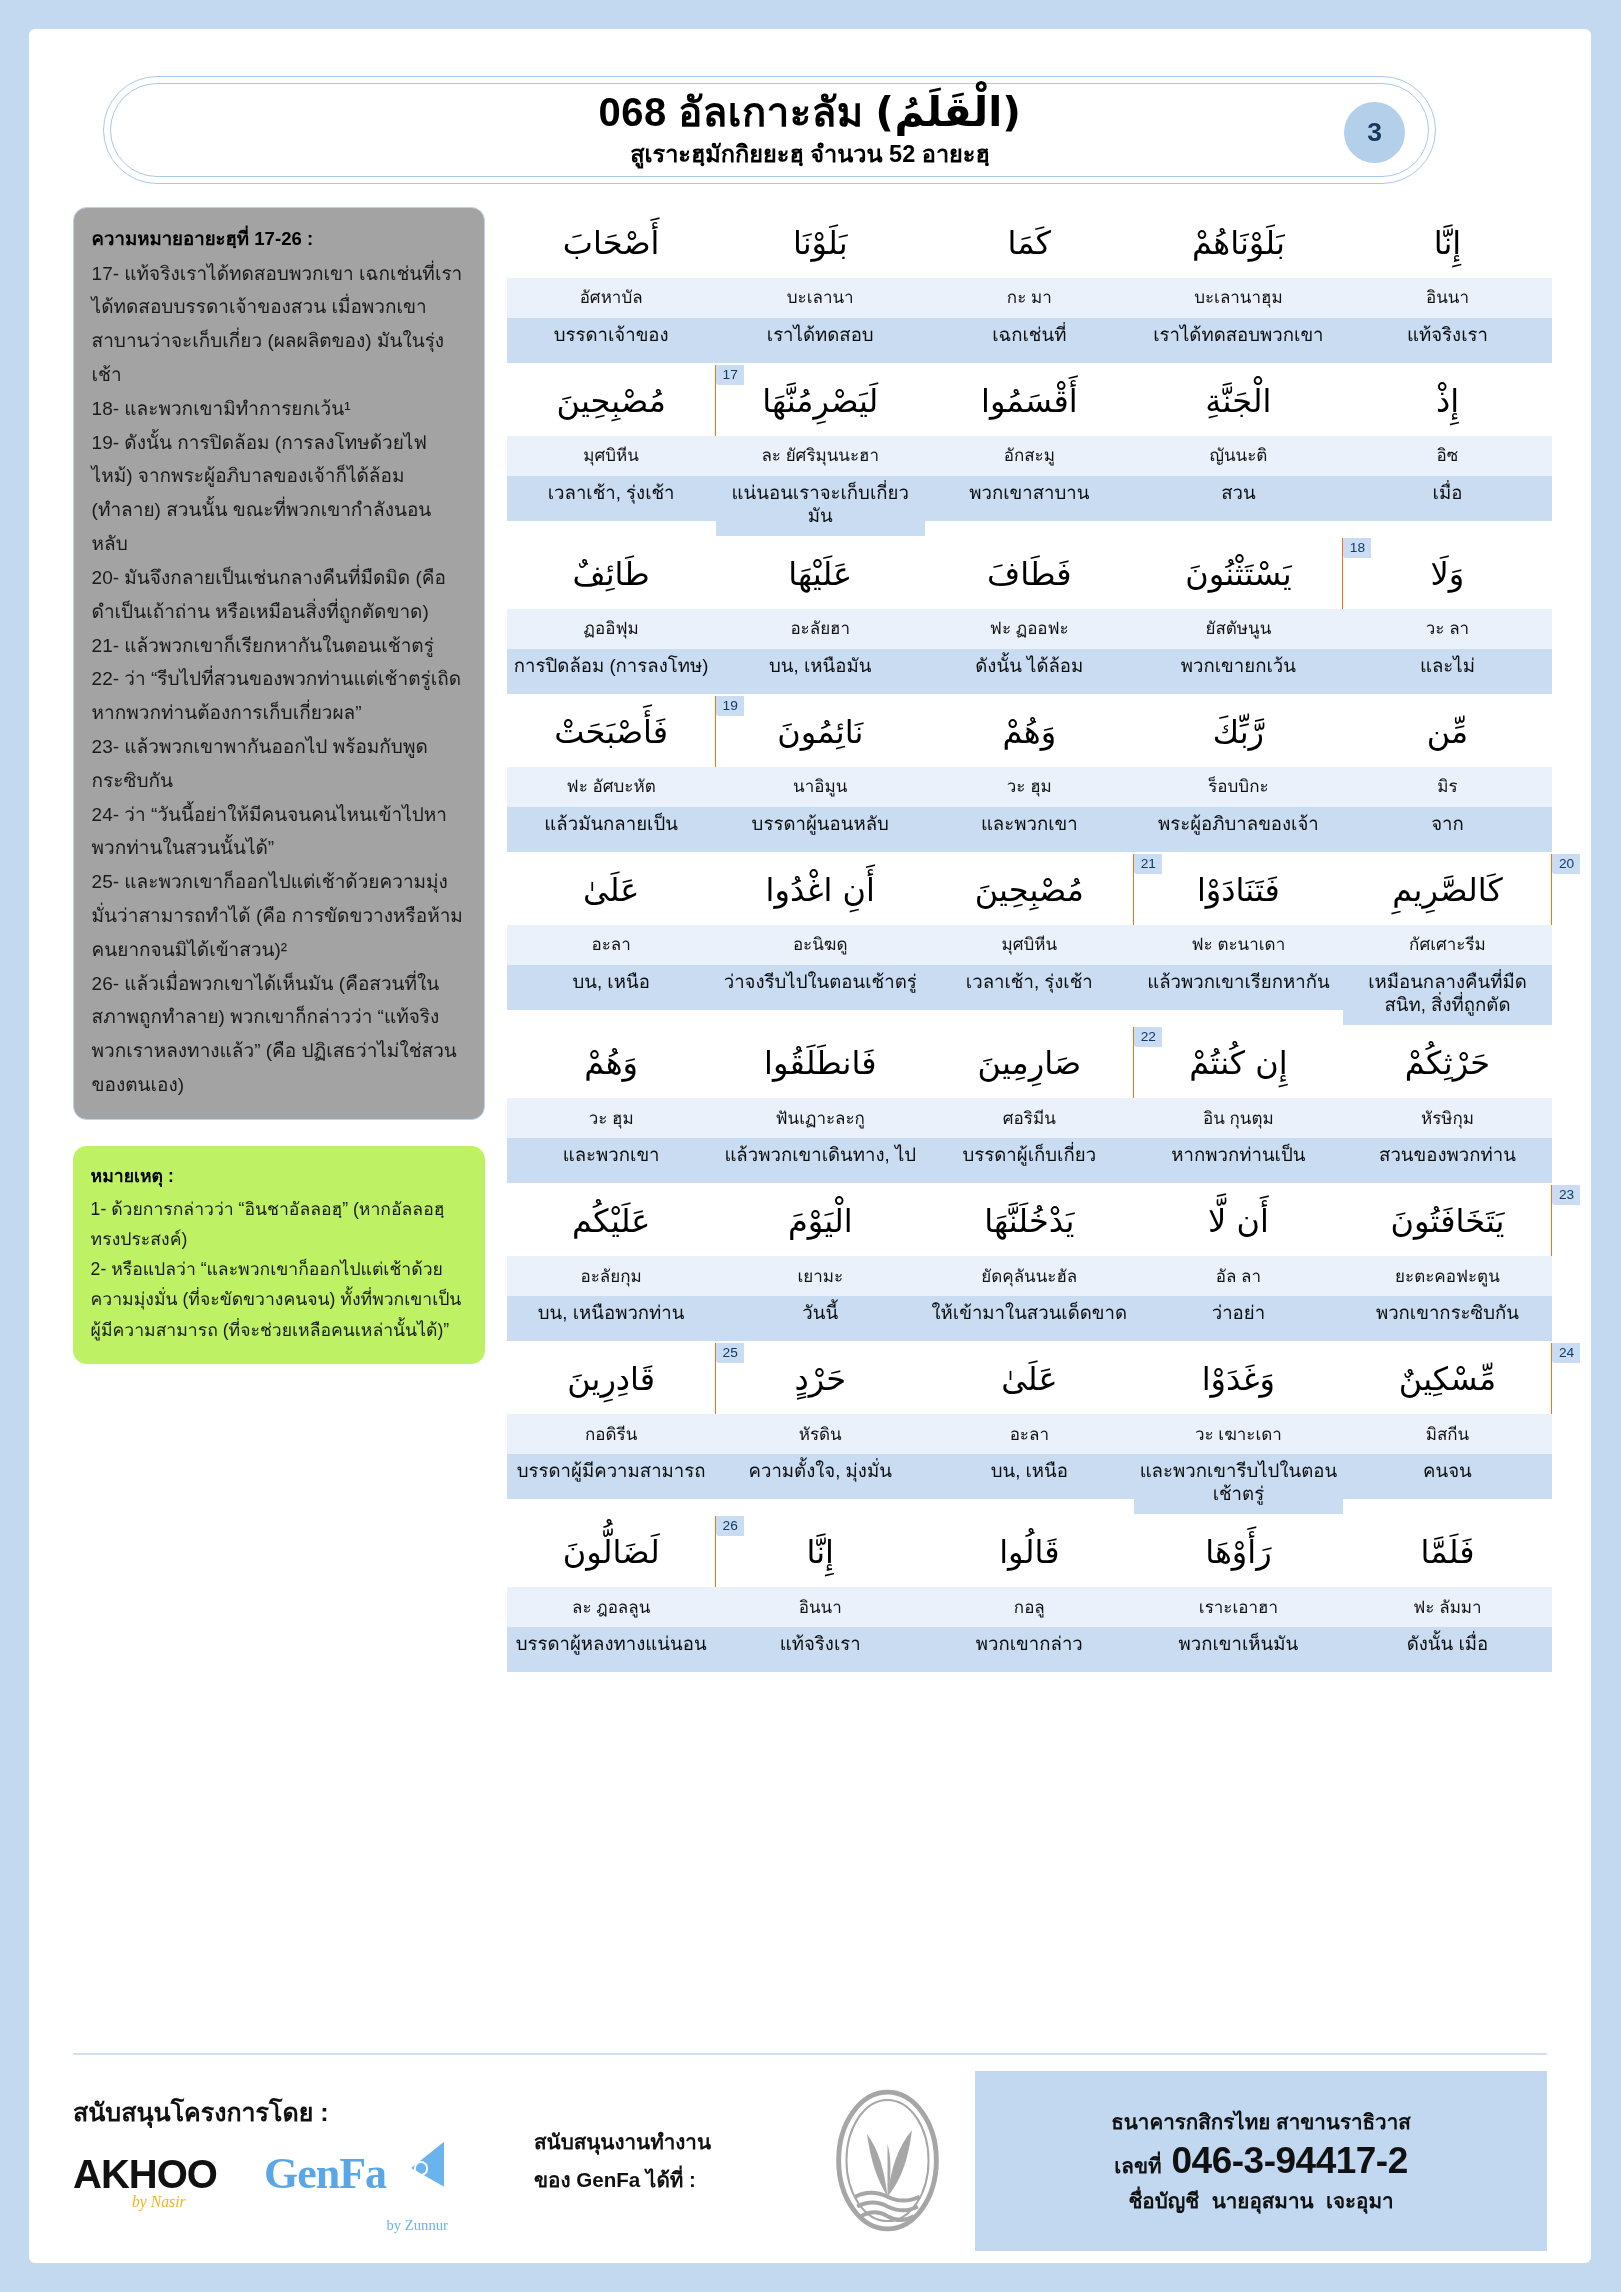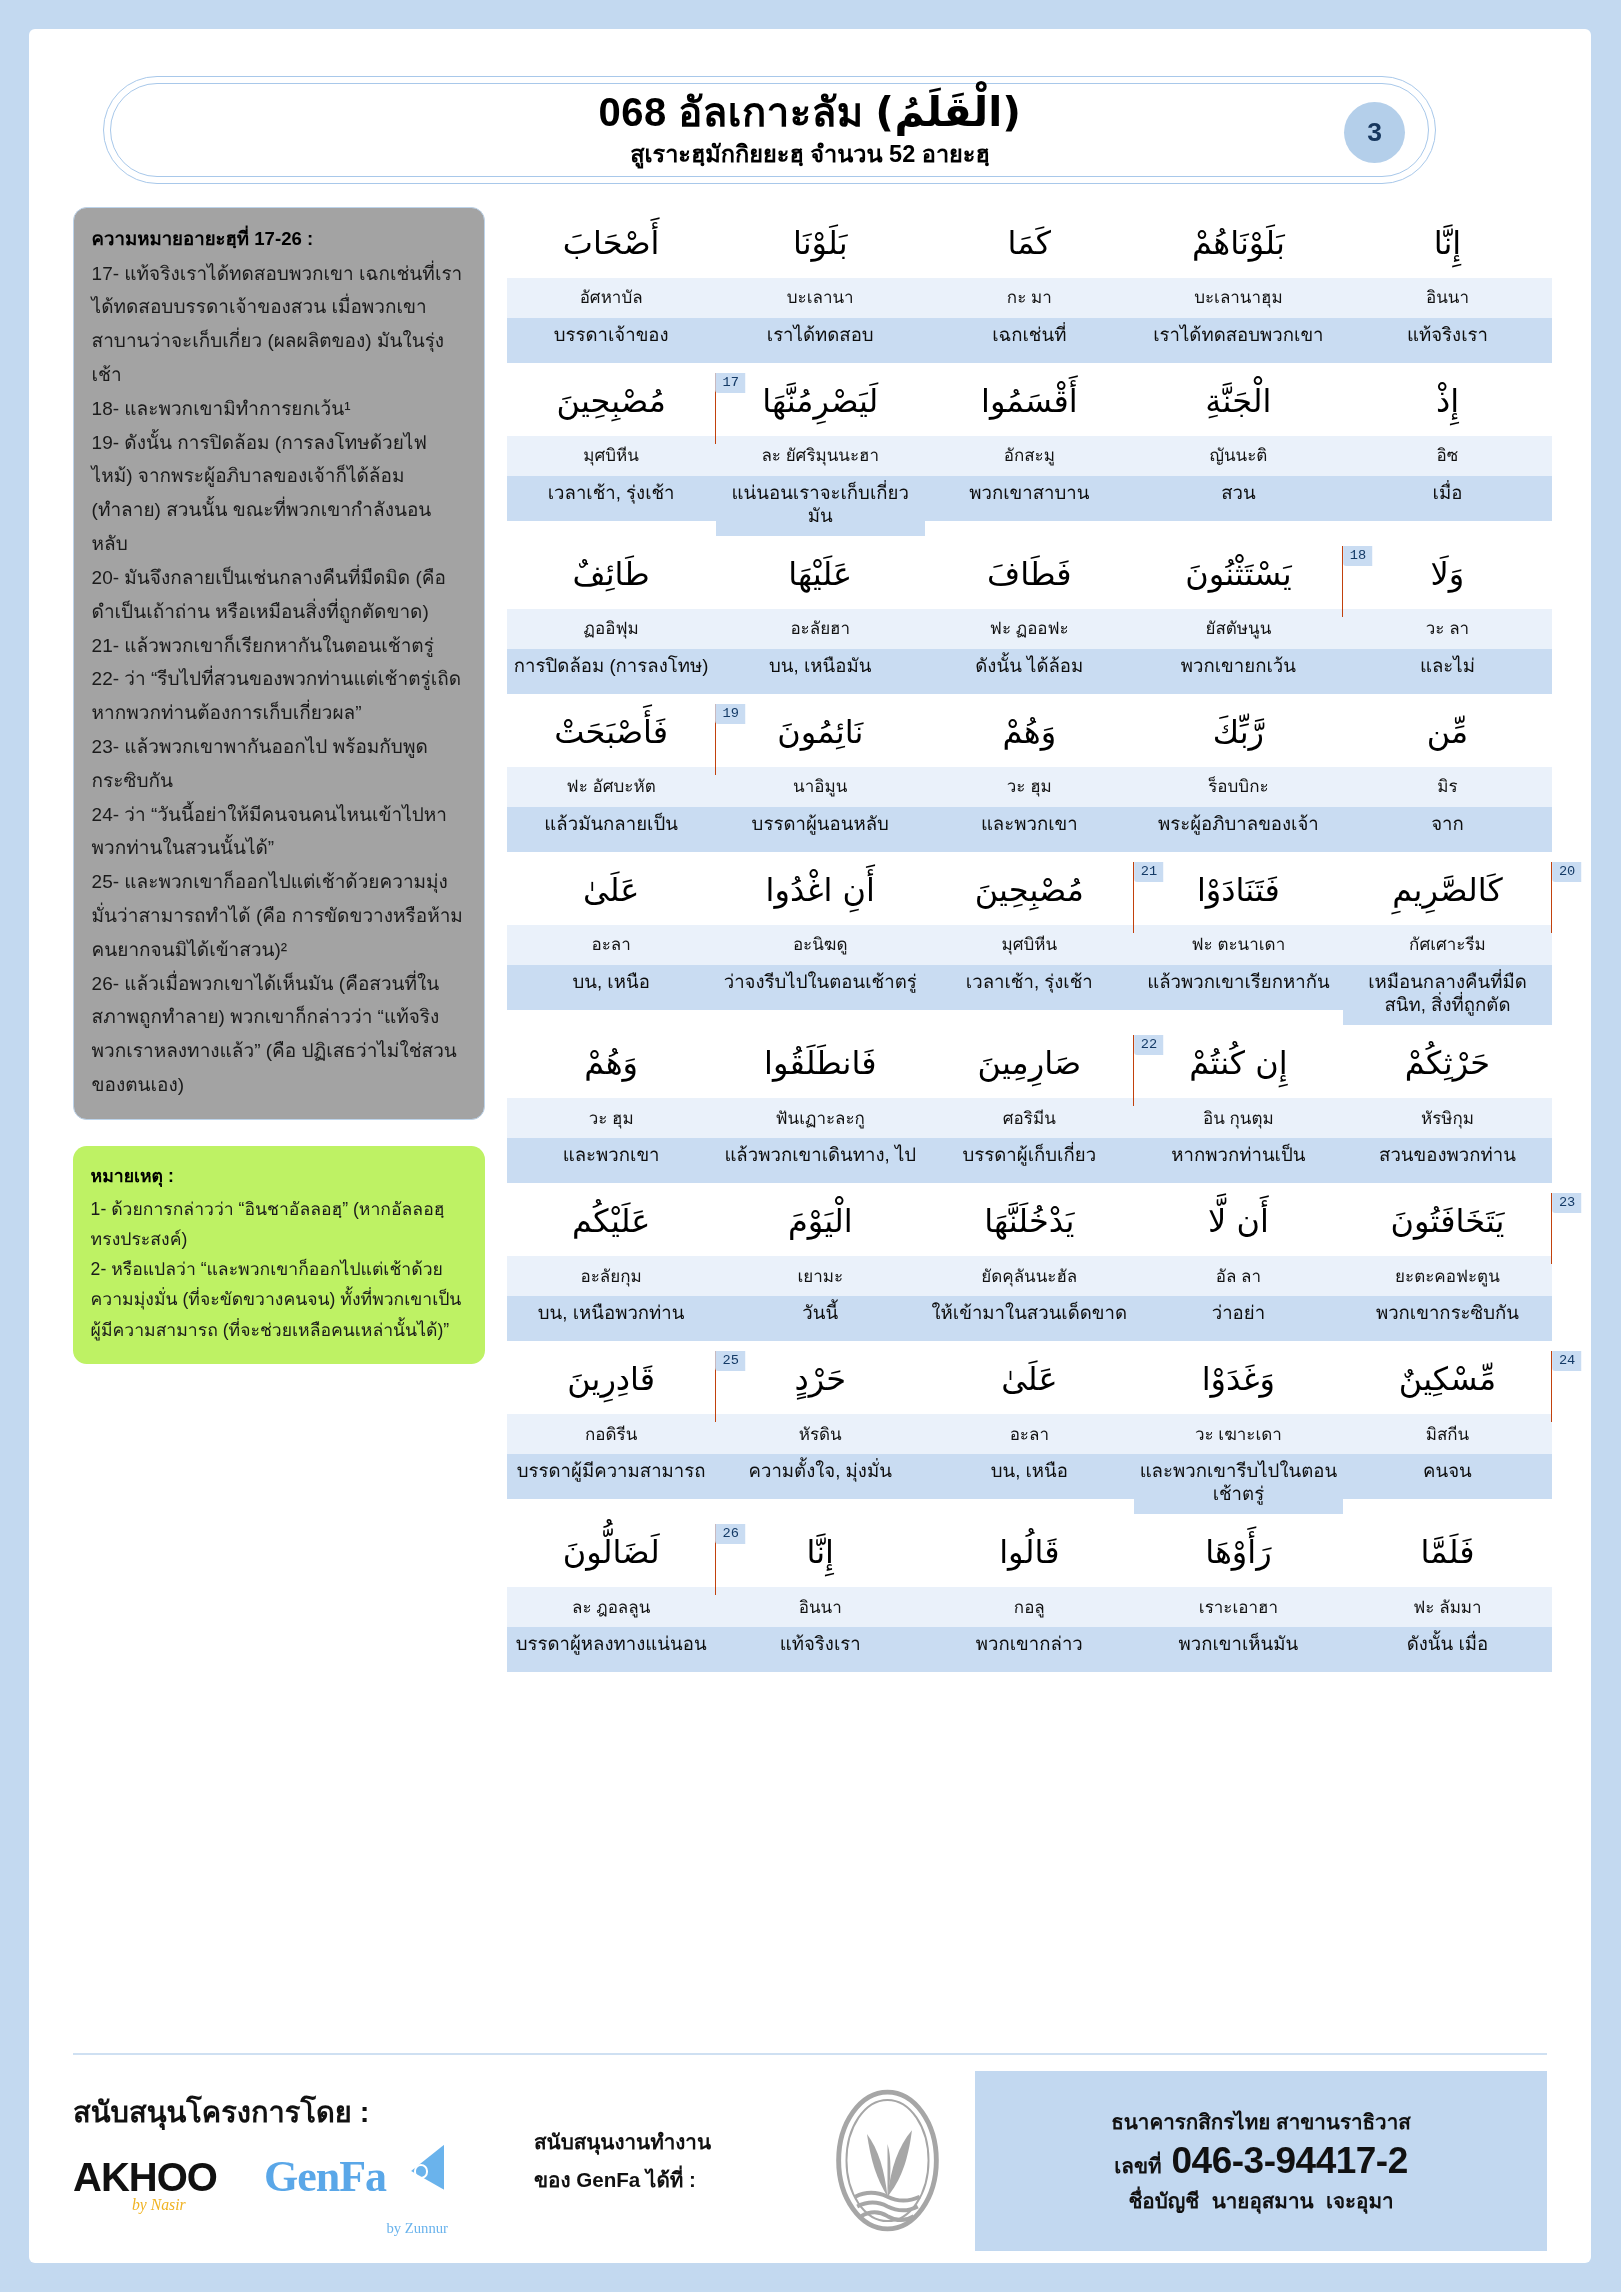--- a/index.html
+++ b/index.html
@@ -200,27 +200,26 @@
     font-size: 18.6px;
     color: #0d0d0d;
     padding: 4.9px 4.9px 8.8px 4.9px;
     text-align: center;
     line-height: 1.25;
   }
 
   
   .verse-mark {
     position: absolute;
-    top: 8px;
+    top: 0;
     right: 0;
     width: 1px;
     height: 71px;
-    background: #c2410c;
+    background: #f97316;
     z-index: 3;
-    font-family: Liberation Mono, monospace;
   }
   .verse-mark i {
     position: absolute;
     right: 0;
     top: 0;
     display: block;
     background: #c9dcf2;
     color: #143a66;
     font-style: normal;
     font-size: 13.7px;
@@ -247,21 +246,21 @@
   }
   .footer-inner {
     position: absolute;
     left: 44px; right: 44px; top: 21.6px; bottom: 11.8px;
     display: flex;
     align-items: center;
   }
 
   .f-left { width: 461px; flex: 0 0 461px; }
   .f-support-label {
-    font-size: 29px;
+    font-size: 25px;
     font-weight: bold;
     color: #111;
     margin-bottom: 15.7px;
   }
   .f-logos { display: flex; align-items: center; gap: 19px; }
 
   .logo-akhoo { position: relative; width: 172px; height: 73px; }
   .logo-akhoo .main {
     font-size: 40px;
     font-weight: bold;

